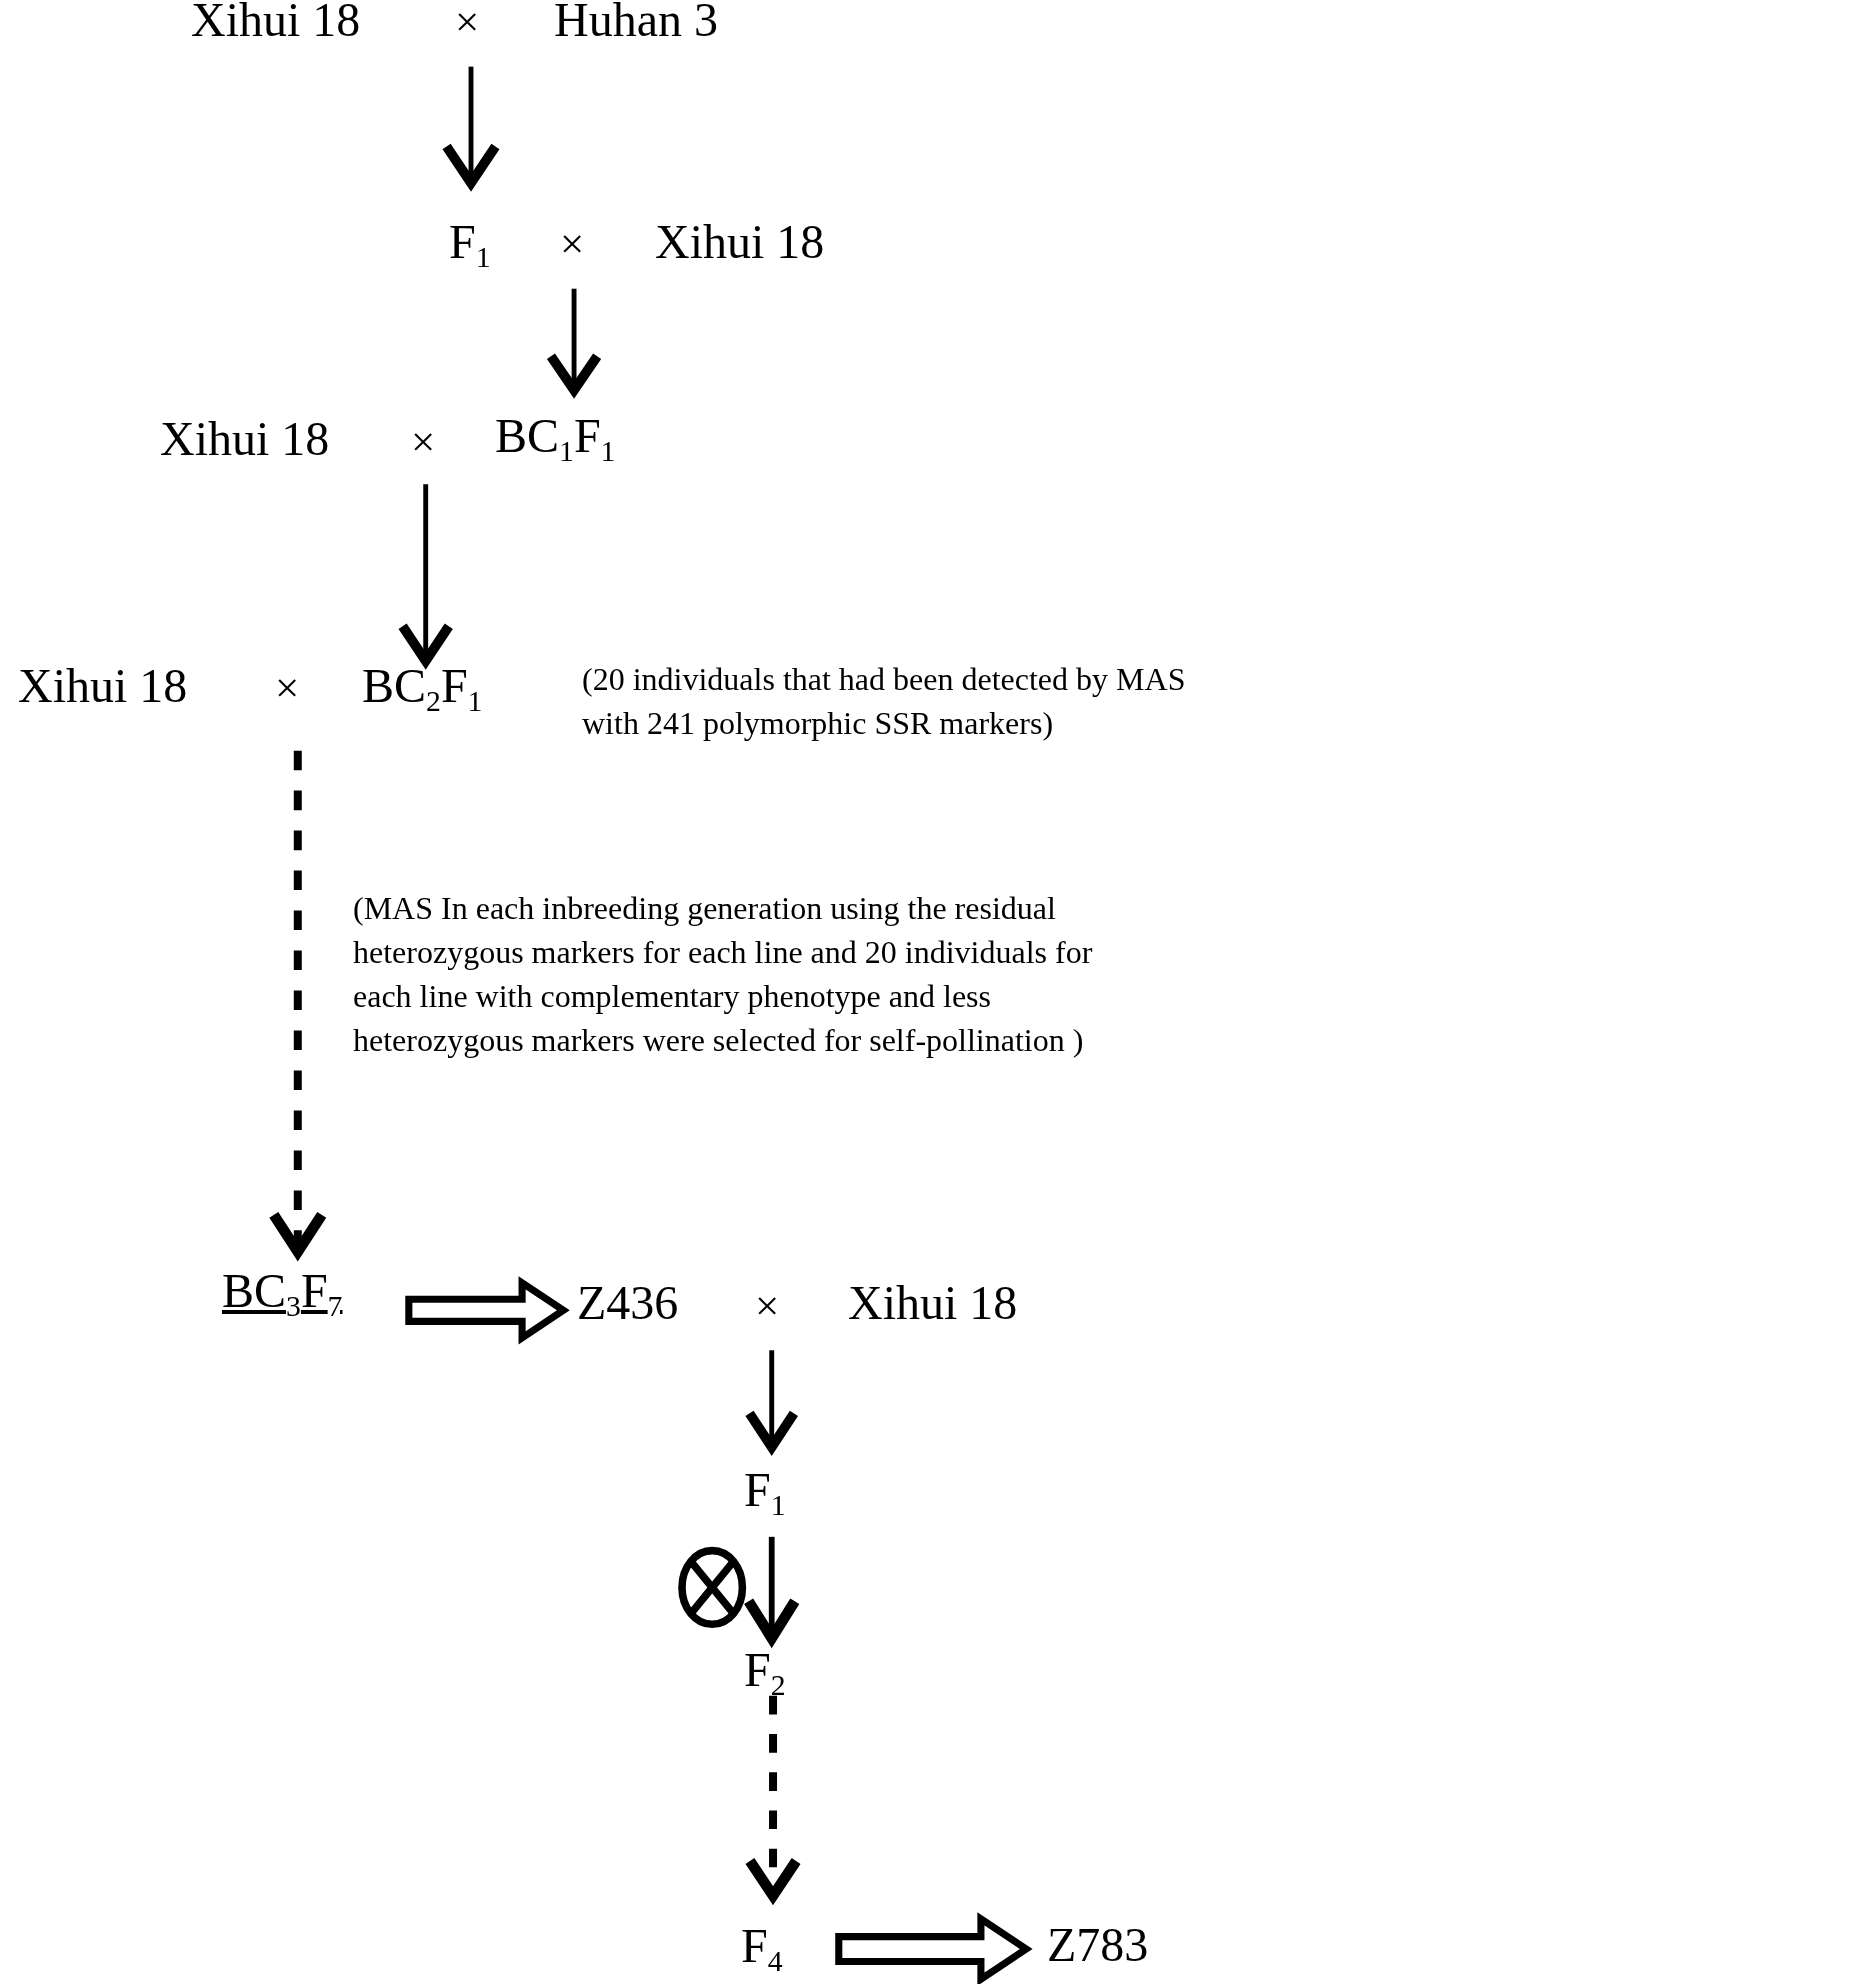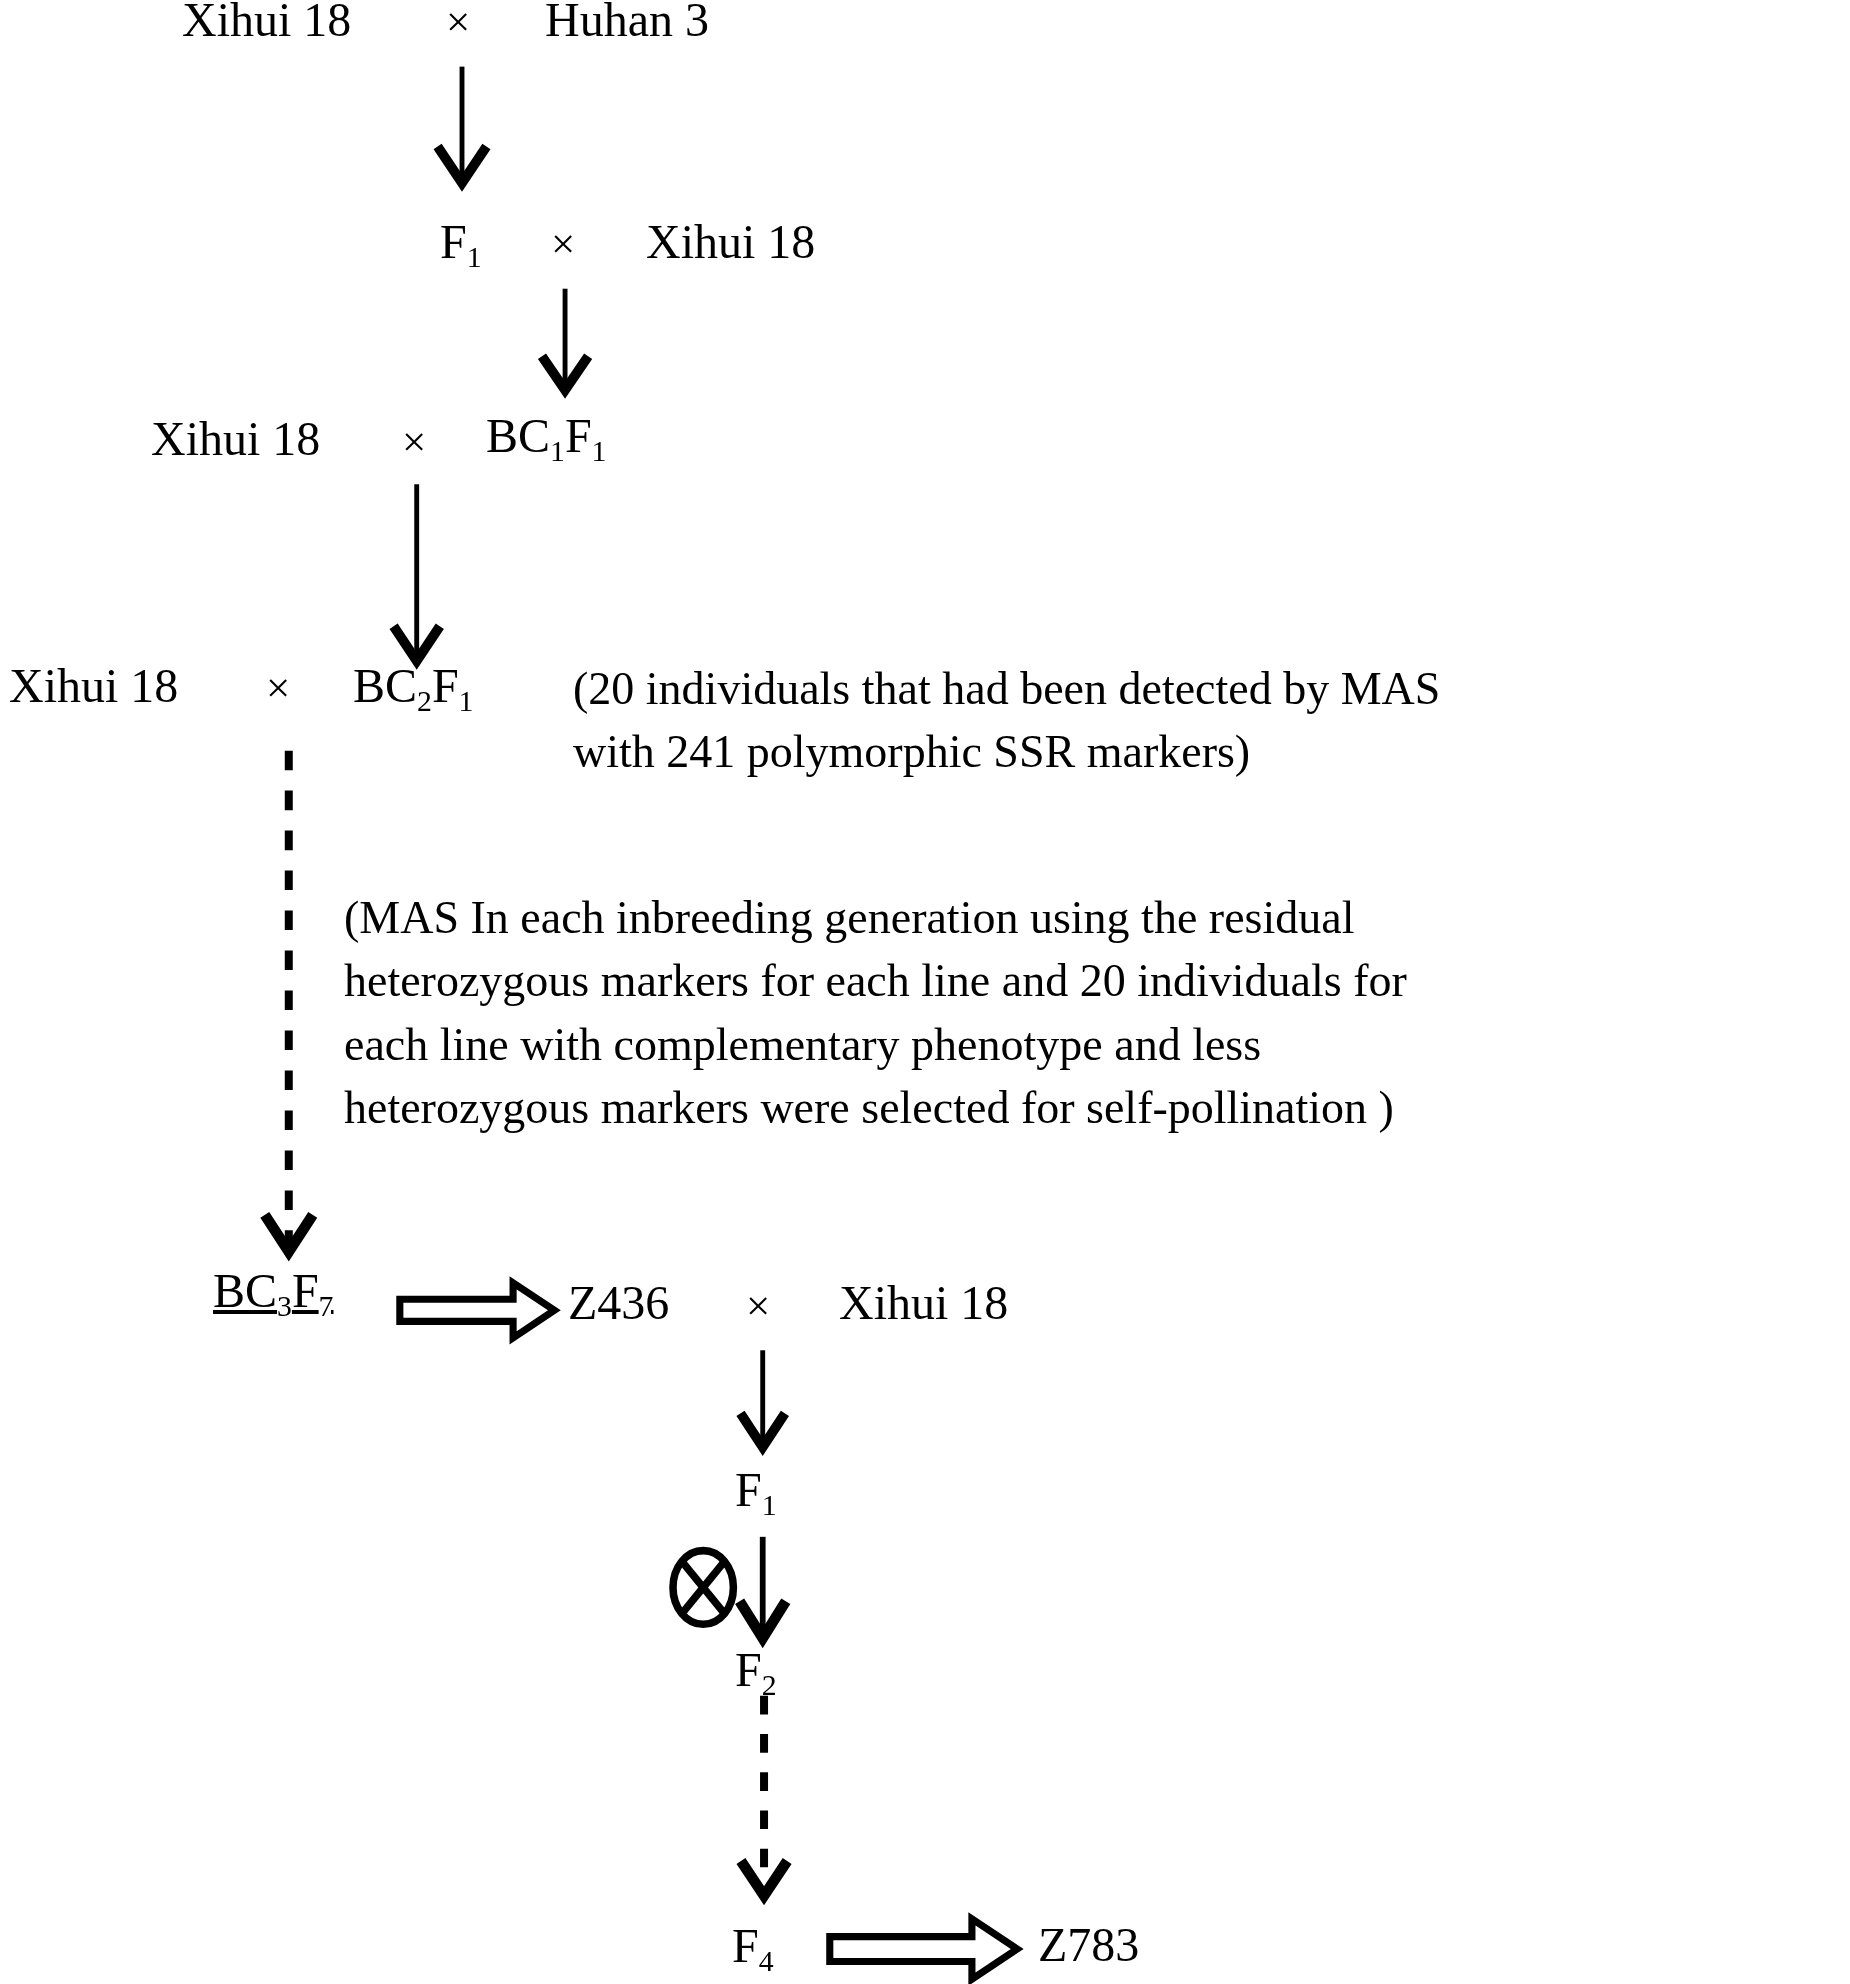--- a/index.html
+++ b/index.html
@@ -8,20 +8,21 @@
     background: #ffffff;
   }
   #canvas {
     position: relative;
     width: 1675px;
     height: 1985px;
     background: #ffffff;
     font-family: "Liberation Serif", "DejaVu Serif", serif;
     color: #000000;
     overflow: hidden;
+    margin-left: 9px;
   }
   .lbl {
     position: absolute;
     white-space: nowrap;
     font-size: 48px;
     line-height: 1.0;
     color: #000;
     font-family: "Liberation Serif", "DejaVu Serif", serif;
   }
   .lbl sub {
@@ -31,21 +32,21 @@
   }
   .cross {
     position: absolute;
     font-size: 43px;
     line-height: 1.0;
     white-space: nowrap;
     font-family: "Liberation Serif", "DejaVu Serif", serif;
   }
   .para {
     position: absolute;
-    font-size: 46px;
+    font-size: 32px;
     line-height: 1.38;
     color: #000;
     font-family: "Liberation Serif", "DejaVu Serif", serif;
     white-space: pre-line;
   }
   .svgl {
     position: absolute;
     left: 0;
     top: 0;
     width: 1851px;

